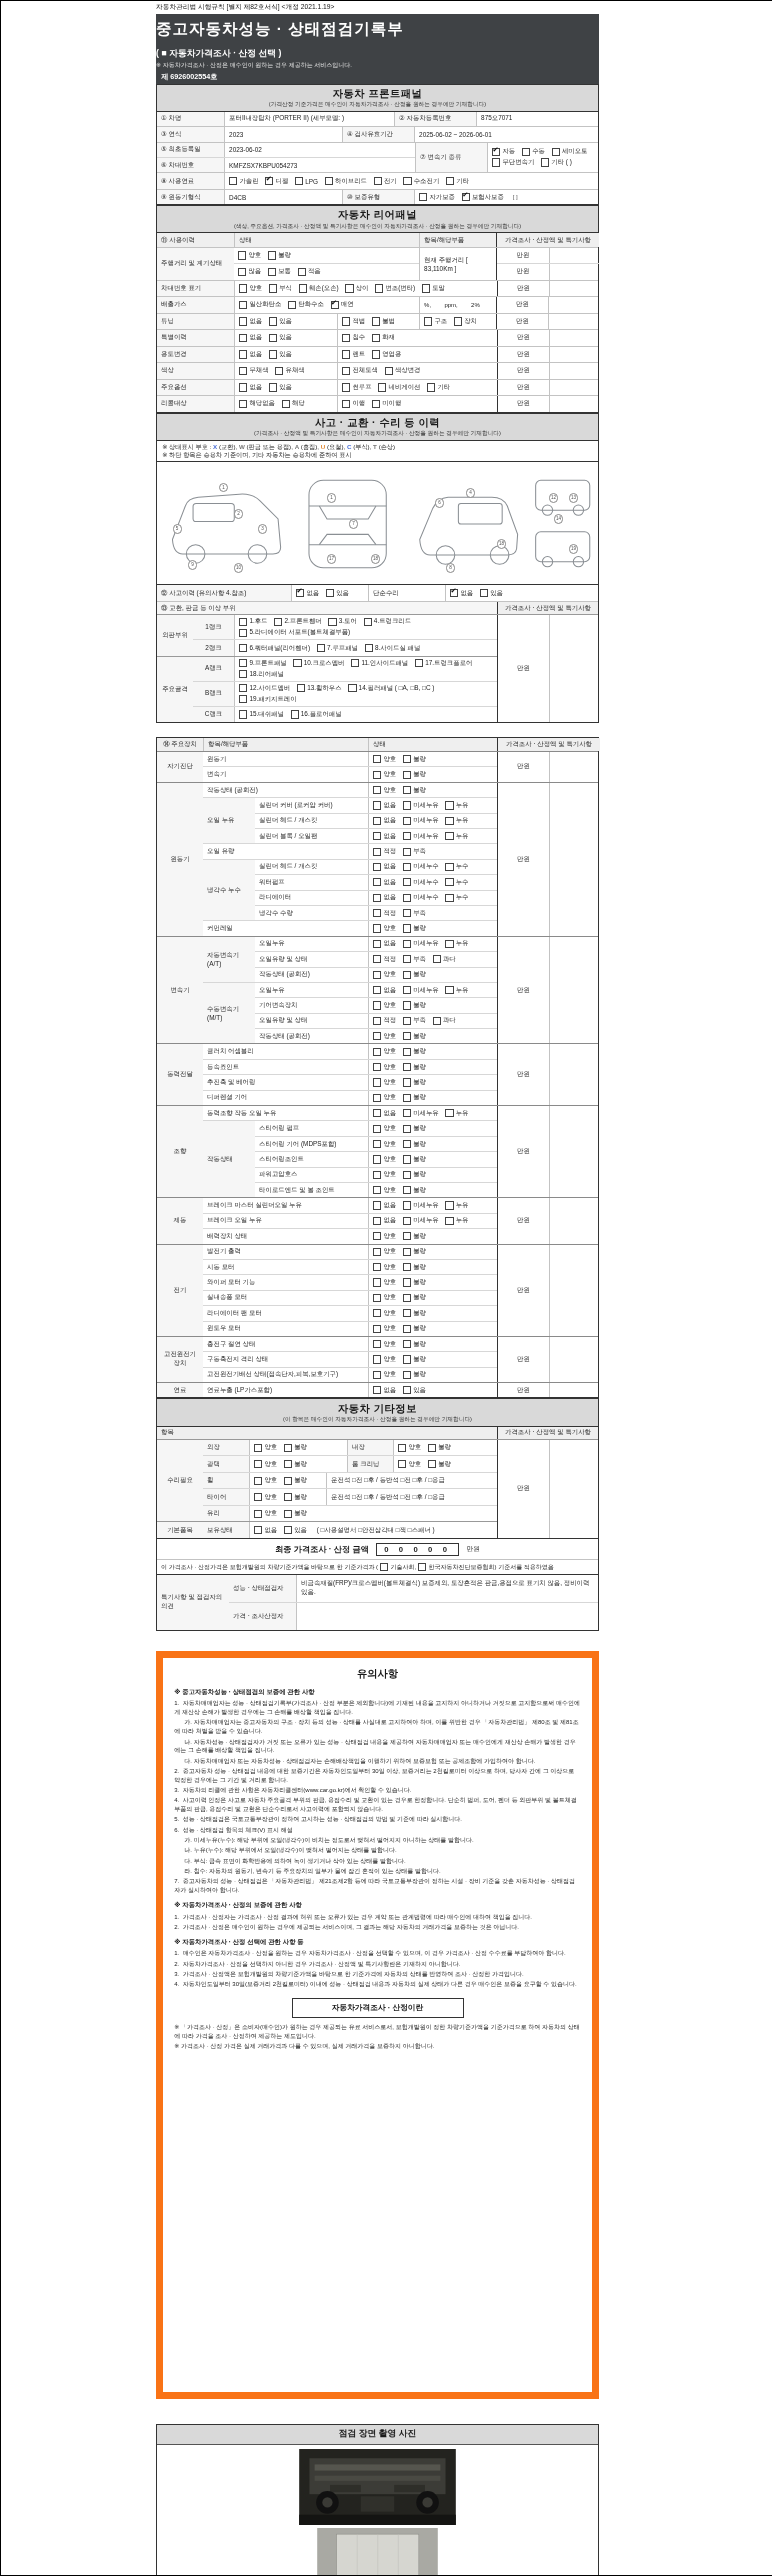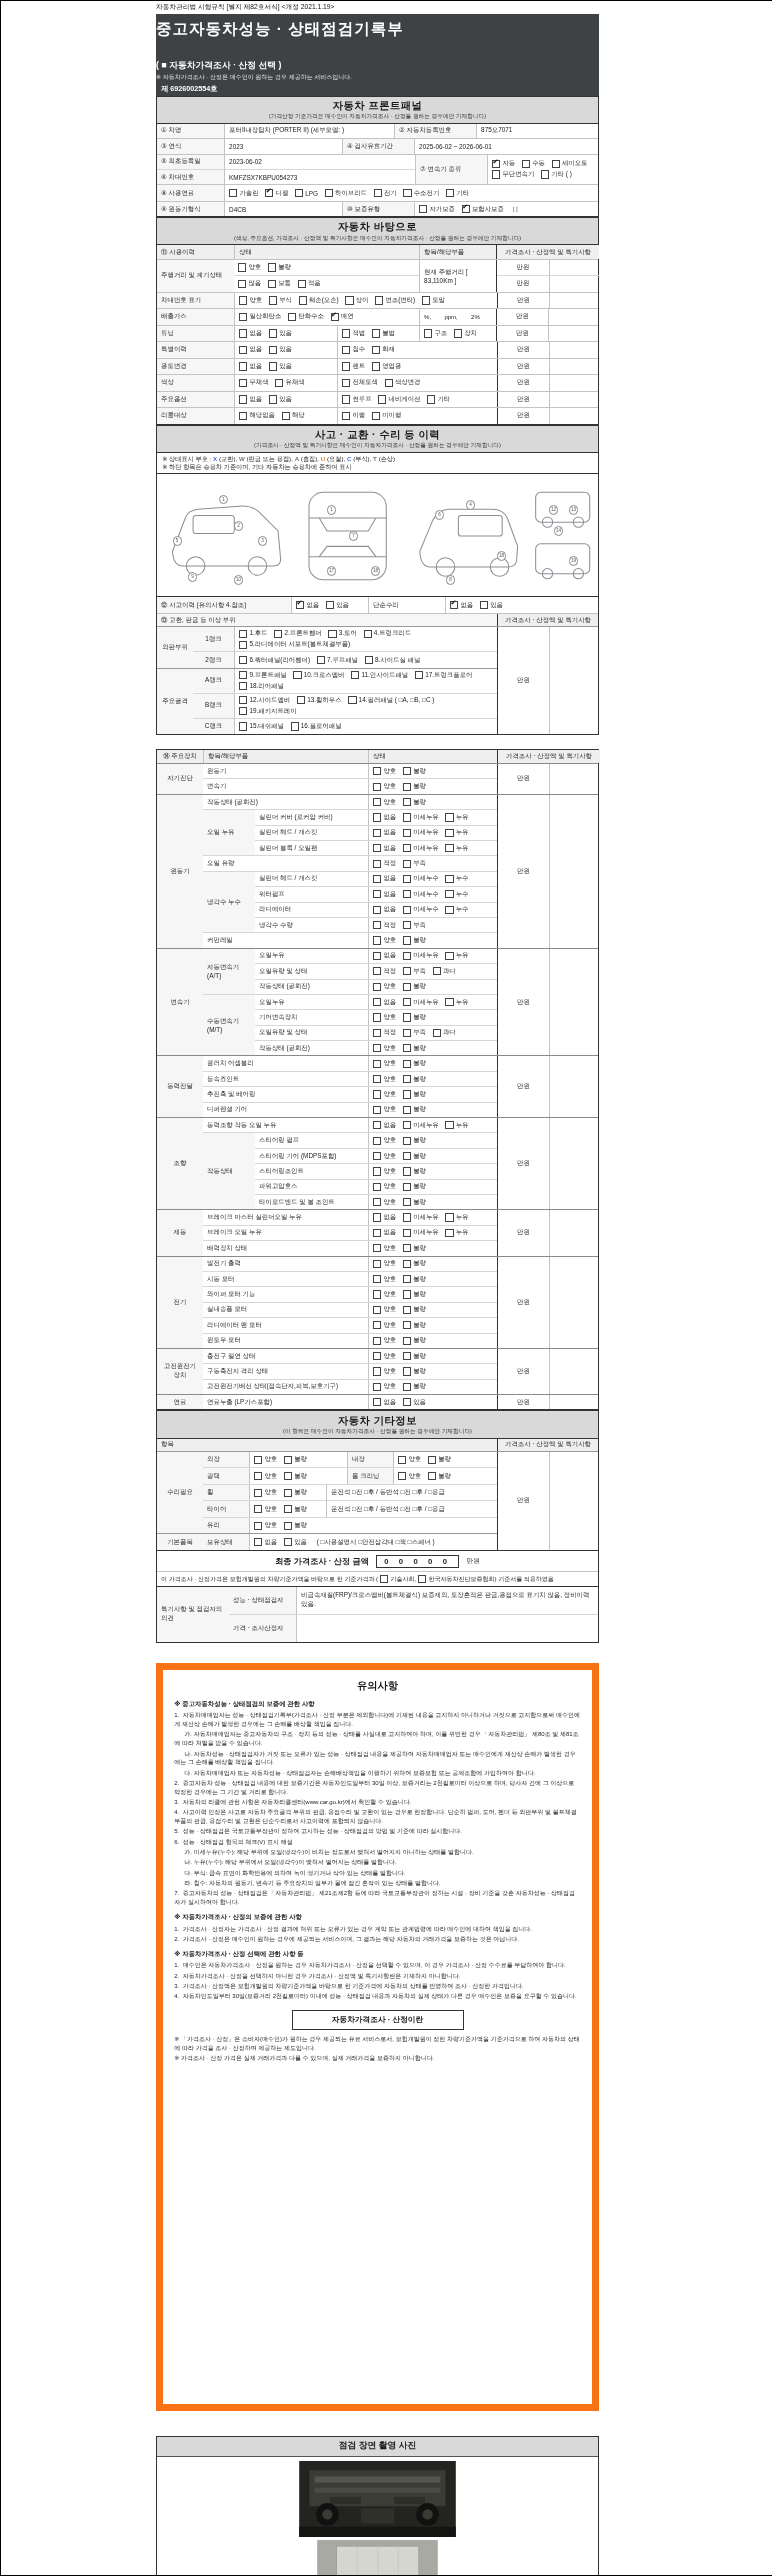--- a/index.html
+++ b/index.html
@@ -1,21 +1,21 @@
 <!DOCTYPE html>
 <html style="font-size:8.2px"><head>
 <meta charset="utf-8">
 <style>
   html,body{margin:0;padding:0;background:#fff;}
   body{width:773px;height:2576px;overflow:hidden;font-family:"Liberation Sans","DejaVu Sans",sans-serif;color:#1a1a1a;box-sizing:border-box;border:0.5px solid #000;}
   #page{position:relative;width:443px;margin-left:155px;padding-top:2.1px;}
   .formref{font-size:6.7px;color:#111;margin-bottom:1.5px;}
   .dark{background:#3f4245;color:#fff;position:relative;padding:5.2px 0 13.4px;}
   .dark .t1{font-size:15.5px;font-weight:bold;letter-spacing:1px;}
-  .dark .t2{font-size:8.8px;font-weight:bold;margin-top:20px;}
+  .dark .t2{font-size:8.8px;font-weight:bold;margin-top:8px;}
   .dark .t3{font-size:6px;color:#e8e8e8;margin-top:1.5px;}
   .dark .rno{position:absolute;left:5.2px;bottom:2.1px;font-size:7.2px;font-weight:bold;}
   .band{background:#d9d9d9;border:1px solid #333;border-bottom:none;text-align:center;padding:2.1px 0 1.5px;}
   .band .bt{font-size:10.3px;font-weight:bold;letter-spacing:0.5px;}
   .band .bn{font-size:5.7px;color:#333;margin-top:0.5px;}
   .tbl{border:1px solid #333;background:#fff;font-size:6.4px;}
   .tr{display:flex;align-items:stretch;border-top:0.5px solid #c3c3c3;}
   .tbl>.tr:first-child{border-top:none;}
   .td{padding:1.5px 4.1px;display:flex;align-items:center;border-left:0.5px solid #c3c3c3;min-height:12.4px;box-sizing:border-box;}
   .td:first-child{border-left:none;}
@@ -193,21 +193,21 @@
           </span>
           <span class="opt">
             <span class="cb ck"></span>
             <span>보험사보증</span>
           </span>
           <span class="small" style="color:#555;margin-left:2.1px">[  ]</span>
         </div>
       </div>
     </div>
     <div class="band">
-      <div class="bt">자동차 바탕으로</div>
+      <div class="bt">자동차 리어패널</div>
       <div class="bn">(색상, 주요옵션, 가격조사 · 산정액 및 특기사항은 매수인이 자동차가격조사 · 산정을 원하는 경우에만 기재합니다)</div>
     </div>
     <div class="tbl">
       <div class="tr " style="min-height:13.4px">
         <div class="td hd" style="flex:0 0 77px;width:77px">
           <span class="t ">⑪ 사용이력</span>
         </div>
         <div class="td hd" style="flex:0 0 185px;width:185px">
           <span class="t ">상태</span>
         </div>

